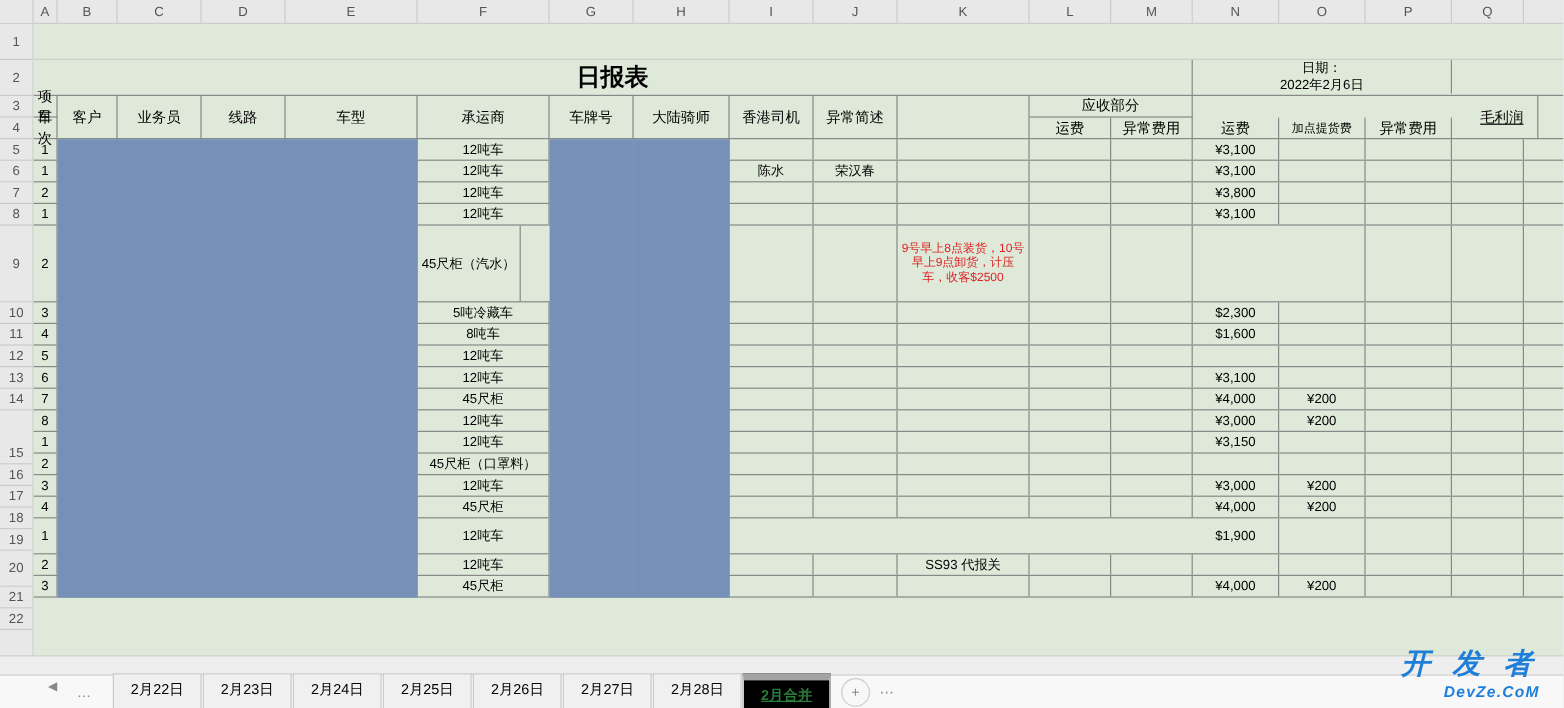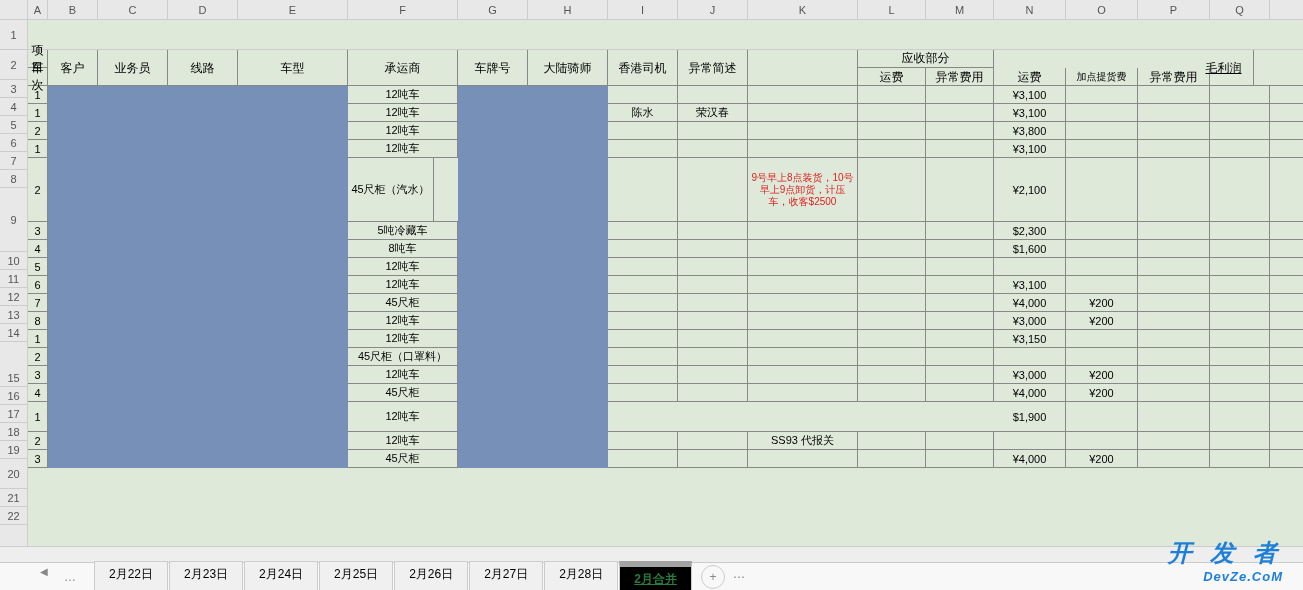--- a/index.html
+++ b/index.html
@@ -256,41 +256,48 @@
         <div class="row-header" style="height: 18px;">18</div>
         <div class="row-header" style="height: 18px;">19</div>
         <div class="row-header" style="height: 30px;">20</div>
         <div class="row-header" style="height: 18px;">21</div>
         <div class="row-header" style="height: 18px;">22</div>
       </div>
     <div class="cells">
 
       <div class="title-row" style="height:30px;border-bottom:1px solid #ccc;"></div>
 
+      <div class="title-row">
+        <div class="title-cell">日报表</div>
+        <div class="date-cell">
+          <span>日期：</span><br>
+          <span>2022年2月6日</span>
+        </div>
+      </div>
 
       <div class="header-rows">
         <div class="hcell" style="left:0;width:20px;height:18px;border-bottom:1px solid #888;">项目</div>
         <div class="hcell" style="left:0;width:20px;top:18px;height:18px;">车次</div>
         <div class="hcell" style="left:20px;width:50px;height:36px;">客户</div>
         <div class="hcell" style="left:70px;width:70px;height:36px;">业务员</div>
         <div class="hcell" style="left:140px;width:70px;height:36px;">线路</div>
         <div class="hcell" style="left:210px;width:110px;height:36px;">车型</div>
         <div class="hcell" style="left:320px;width:110px;height:36px;">承运商</div>
         <div class="hcell" style="left:430px;width:70px;height:36px;">车牌号</div>
         <div class="hcell" style="left:500px;width:80px;height:36px;">大陆骑师</div>
         <div class="hcell" style="left:580px;width:70px;height:36px;">香港司机</div>
         <div class="hcell" style="left:650px;width:70px;height:36px;">异常简述</div>
         <div class="hcell" style="left:720px;width:110px;height:36px;"></div>
         <div class="hcell" style="left:830px;width:136px;height:18px;border-bottom:1px solid #888;">应收部分</div>
         <div class="hcell" style="left:830px;width:68px;top:18px;height:18px;">运费</div>
         <div class="hcell" style="left:898px;width:68px;top:18px;height:18px;">异常费用</div>
         <div class="hcell" style="left:966px;width:72px;top:18px;height:18px;">运费</div>
         <div class="hcell" style="left:1038px;width:72px;top:18px;height:18px;font-size:10px;">加点提货费</div>
         <div class="hcell" style="left:1110px;width:72px;top:18px;height:18px;">异常费用</div>
-        <div class="hcell" style="left:1166px;width:60px;height:36px;text-decoration:underline;">毛利润</div>
+        <div class="hcell" style="left:1194px;width:60px;height:36px;text-decoration:underline;">毛利润</div>
       </div>
 
       <div id="data-rows" style="position:relative;">
 
       <div class="data-row" style="height: 18px;">
             <div class="dcell" style="left: 0px; width: 20px;">1</div>
             <div class="dcell" style="left: 20px; width: 50px;"></div>
             <div class="dcell" style="left: 70px; width: 70px;"></div>
             <div class="dcell" style="left: 140px; width: 70px;"></div>
             <div class="dcell" style="left: 210px; width: 110px;"></div>
@@ -371,21 +378,20 @@
             <div class="dcell" style="left: 140px; width: 70px;"></div>
             <div class="dcell" style="left: 210px; width: 110px;"></div>
             <div class="dcell" style="left: 320px; width: 86px;">45尺柜（汽水）</div>
             <div class="dcell" style="left: 430px; width: 70px;"></div>
             <div class="dcell" style="left: 500px; width: 80px;"></div>
             <div class="dcell" style="left: 580px; width: 70px;"></div>
             <div class="dcell" style="left: 650px; width: 70px;"></div>
             <div class="dcell red-text" style="left: 720px; width: 110px;">9号早上8点装货，10号早上9点卸货，计压车，收客$2500</div>
             <div class="dcell" style="left: 830px; width: 68px;"></div>
             <div class="dcell" style="left: 898px; width: 68px;"></div>
-            <div class="dcell" style="left: 966px; width: 72px;">¥2,100</div>
             <div class="dcell" style="left: 1038px; width: 72px;"></div>
             <div class="dcell" style="left: 1110px; width: 72px;"></div>
             <div class="dcell" style="left: 1182px; width: 60px;"></div>
           </div>
           <div class="data-row" style="height: 18px;">
             <div class="dcell" style="left: 0px; width: 20px;">3</div>
             <div class="dcell" style="left: 20px; width: 50px;"></div>
             <div class="dcell" style="left: 70px; width: 70px;"></div>
             <div class="dcell" style="left: 140px; width: 70px;"></div>
             <div class="dcell" style="left: 210px; width: 110px;"></div>

